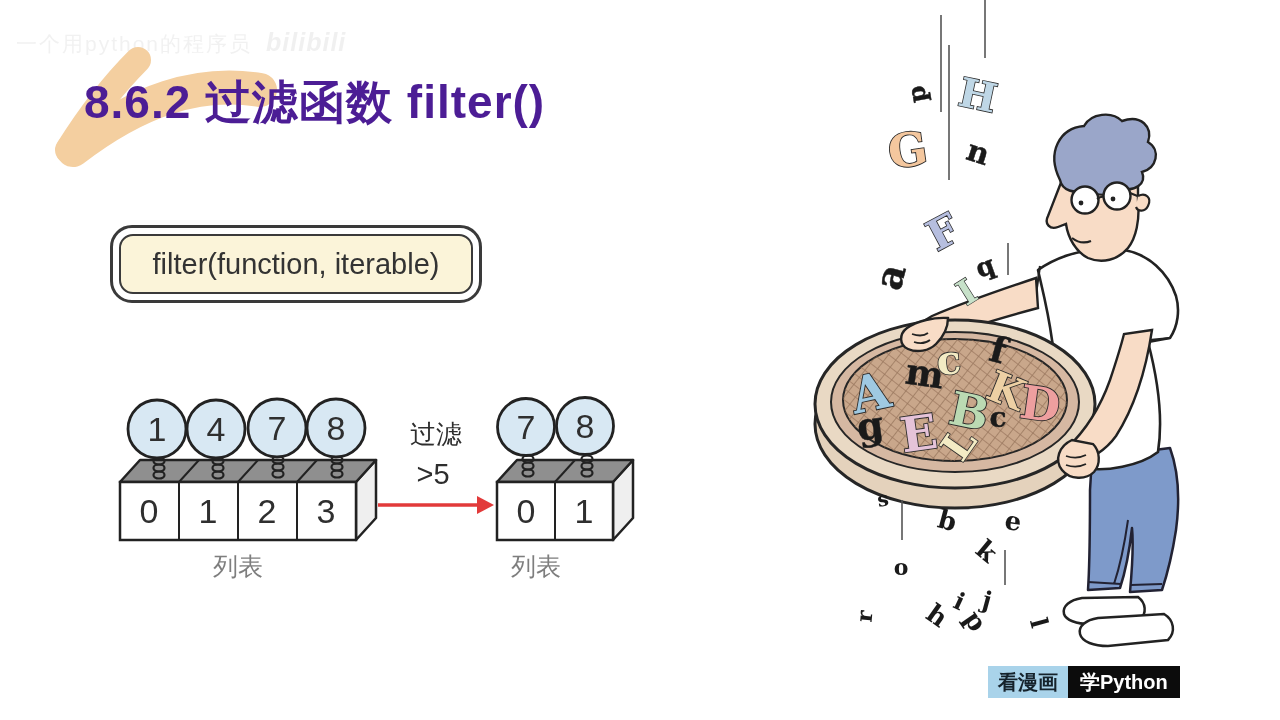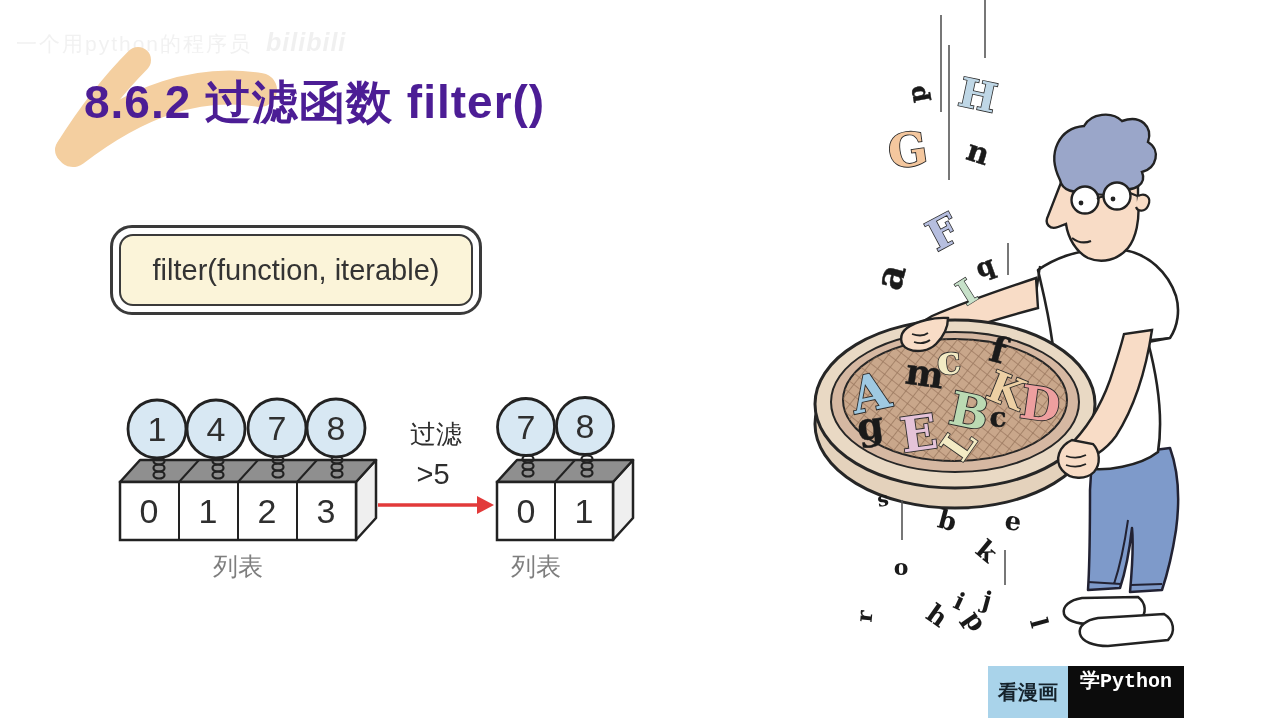--- a/index.html
+++ b/index.html
@@ -7,31 +7,31 @@
          font-family:"Liberation Sans",sans-serif;}
   
   #watermark{position:absolute;left:16px;top:28px;display:flex;align-items:baseline;gap:14px;}
   #watermark .wm-user{font-size:21px;color:rgba(120,120,120,0.10);letter-spacing:2px;}
   #watermark .wm-logo{font-size:25px;font-weight:bold;font-style:italic;color:rgba(150,150,150,0.14);letter-spacing:1px;}
   
   #brush-svg{position:absolute;left:28px;top:38px;width:280px;height:150px;}
   #page-title{position:absolute;left:84px;top:72px;font-size:46px;font-weight:600;color:#4c1d95;
               letter-spacing:1px;white-space:nowrap;}
   
-  #syntax-box{position:absolute;left:110px;top:225px;width:372px;height:90px;box-sizing:border-box;
+  #syntax-box{position:absolute;left:110px;top:225px;width:372px;height:78px;box-sizing:border-box;
               border:3px solid #3a3a3a;border-radius:22px;background:#fff;padding:6px;}
   #syntax-box .inner{width:100%;height:100%;box-sizing:border-box;border:2.5px solid #3a3a3a;
               border-radius:14px;background:#FBF4D9;display:flex;align-items:center;justify-content:center;
               font-size:29px;color:#333;}
   
   #main-svg{position:absolute;left:0;top:0;width:1280px;height:720px;}
   
   #badge{position:absolute;left:988px;top:666px;display:flex;font-weight:bold;font-size:20px;line-height:1;}
-  #badge .badge-left{background:#A9D3EA;color:#15222b;padding:16px 10px;}
-  #badge .badge-right{background:#0C0C0C;color:#ffffff;padding:6px 12px;font-family:Liberation Mono, monospace;}
+  #badge .badge-left{background:#A9D3EA;color:#15222b;padding:6px 10px;}
+  #badge .badge-right{background:#0C0C0C;color:#ffffff;padding:6px 12px;}
   text.num{font-family:"Liberation Sans",sans-serif;fill:#2f2f2f;}
   text.cjk{font-family:"Liberation Sans",sans-serif;}
   text.letter{font-family:"DejaVu Serif",serif;font-weight:bold;paint-order:stroke;}
 </style>
 </head>
 <body>
 
 <div id="stage">
 
   <div id="watermark">

